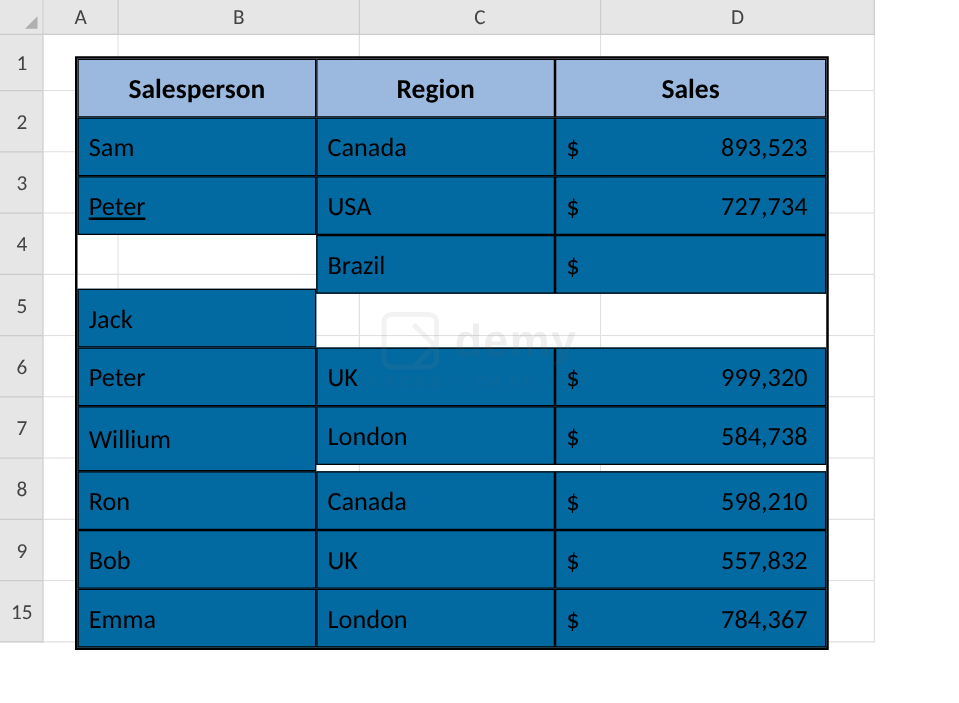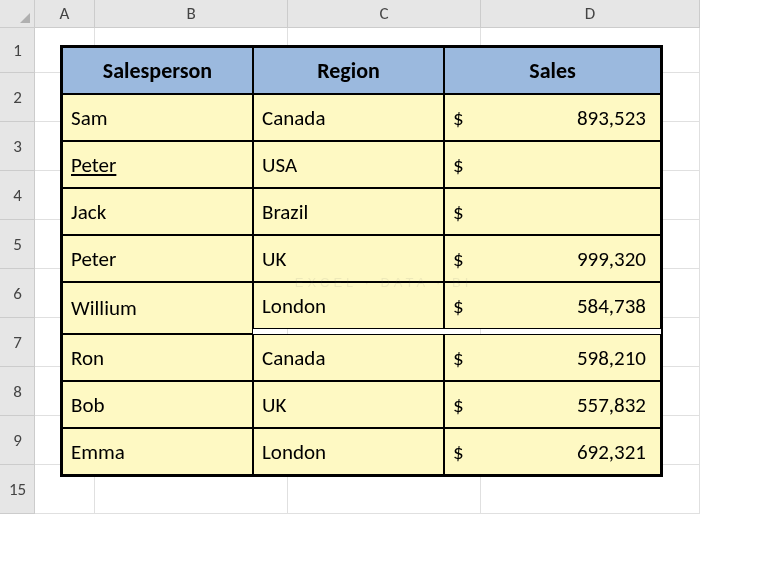--- a/index.html
+++ b/index.html
@@ -83,21 +83,21 @@
   }
   .dt-row {
     display: flex;
   }
   .dt-cell {
     border: 1px solid #000000;
     display: flex;
     align-items: center;
     font-size: 21px;
     color: #000;
-    background: #fef9c3;
+    background: #0369a1;
     padding: 0 8px;
   }
   .dt-header {
     background: #9bb9de;
     font-weight: bold;
     justify-content: center;
     font-size: 22px;
   }
   .sales-cell {
     justify-content: space-between;
@@ -247,24 +247,25 @@
       <div class="dt-cell sales-cell" style="width: 217px; height: 47px;">
         <span class="dollar">$</span>
         <span class="amount">893,523</span>
       </div>
     </div>
     <div class="dt-row">
       <div class="dt-cell" style="width: 191px; height: 47px; text-decoration: underline;">Peter</div>
       <div class="dt-cell" style="width: 191px; height: 47px;">USA</div>
       <div class="dt-cell sales-cell" style="width: 217px; height: 47px;">
         <span class="dollar">$</span>
-      </div>
-    </div>
-    <div class="dt-row">
-      <div class="dt-cell" style="width: 191px; height: 47px;">Jack</div>
+        <span class="amount">727,734</span>
+      </div>
+    </div>
+    <div class="dt-row">
+      <div class="dt-cell" style="width: 191px; height: 47px; margin-top: 43px;">Jack</div>
       <div class="dt-cell" style="width: 191px; height: 47px;">Brazil</div>
       <div class="dt-cell sales-cell" style="width: 217px; height: 47px;">
         <span class="dollar">$</span>
       </div>
     </div>
     <div class="dt-row">
       <div class="dt-cell" style="width: 191px; height: 47px;">Peter</div>
       <div class="dt-cell" style="width: 191px; height: 47px;">UK</div>
       <div class="dt-cell sales-cell" style="width: 217px; height: 47px;">
         <span class="dollar">$</span>
@@ -293,20 +294,24 @@
       <div class="dt-cell sales-cell" style="width: 217px; height: 47px;">
         <span class="dollar">$</span>
         <span class="amount">557,832</span>
       </div>
     </div>
     <div class="dt-row">
       <div class="dt-cell" style="width: 191px; height: 47px;">Emma</div>
       <div class="dt-cell" style="width: 191px; height: 47px;">London</div>
       <div class="dt-cell sales-cell" style="width: 217px; height: 47px;">
         <span class="dollar">$</span>
-        <span class="amount">692,321</span>
+        <span class="amount">784,367</span>
       </div>
     </div>
   </div>
 
 <div class="watermark">
+  <div>
+    <span class="wm-icon"></span>
+    <span class="wm-title">demy</span>
+  </div>
   <div class="wm-sub">EXCEL · DATA · BI</div>
 </div>
 
 </body></html>

